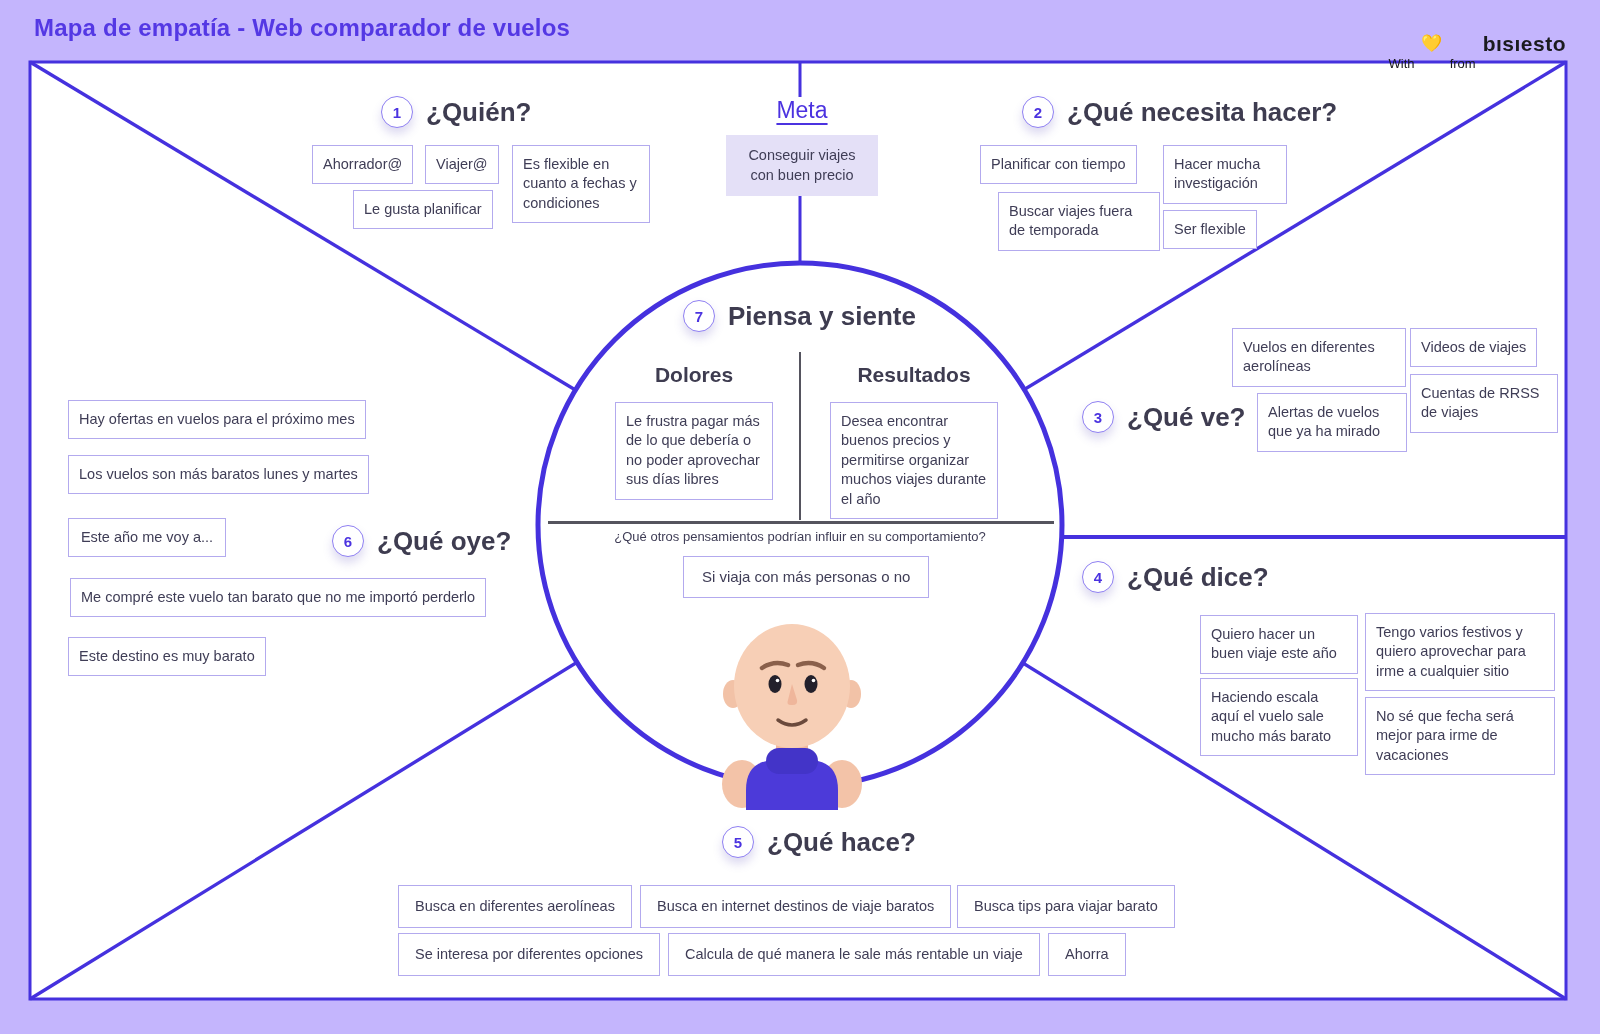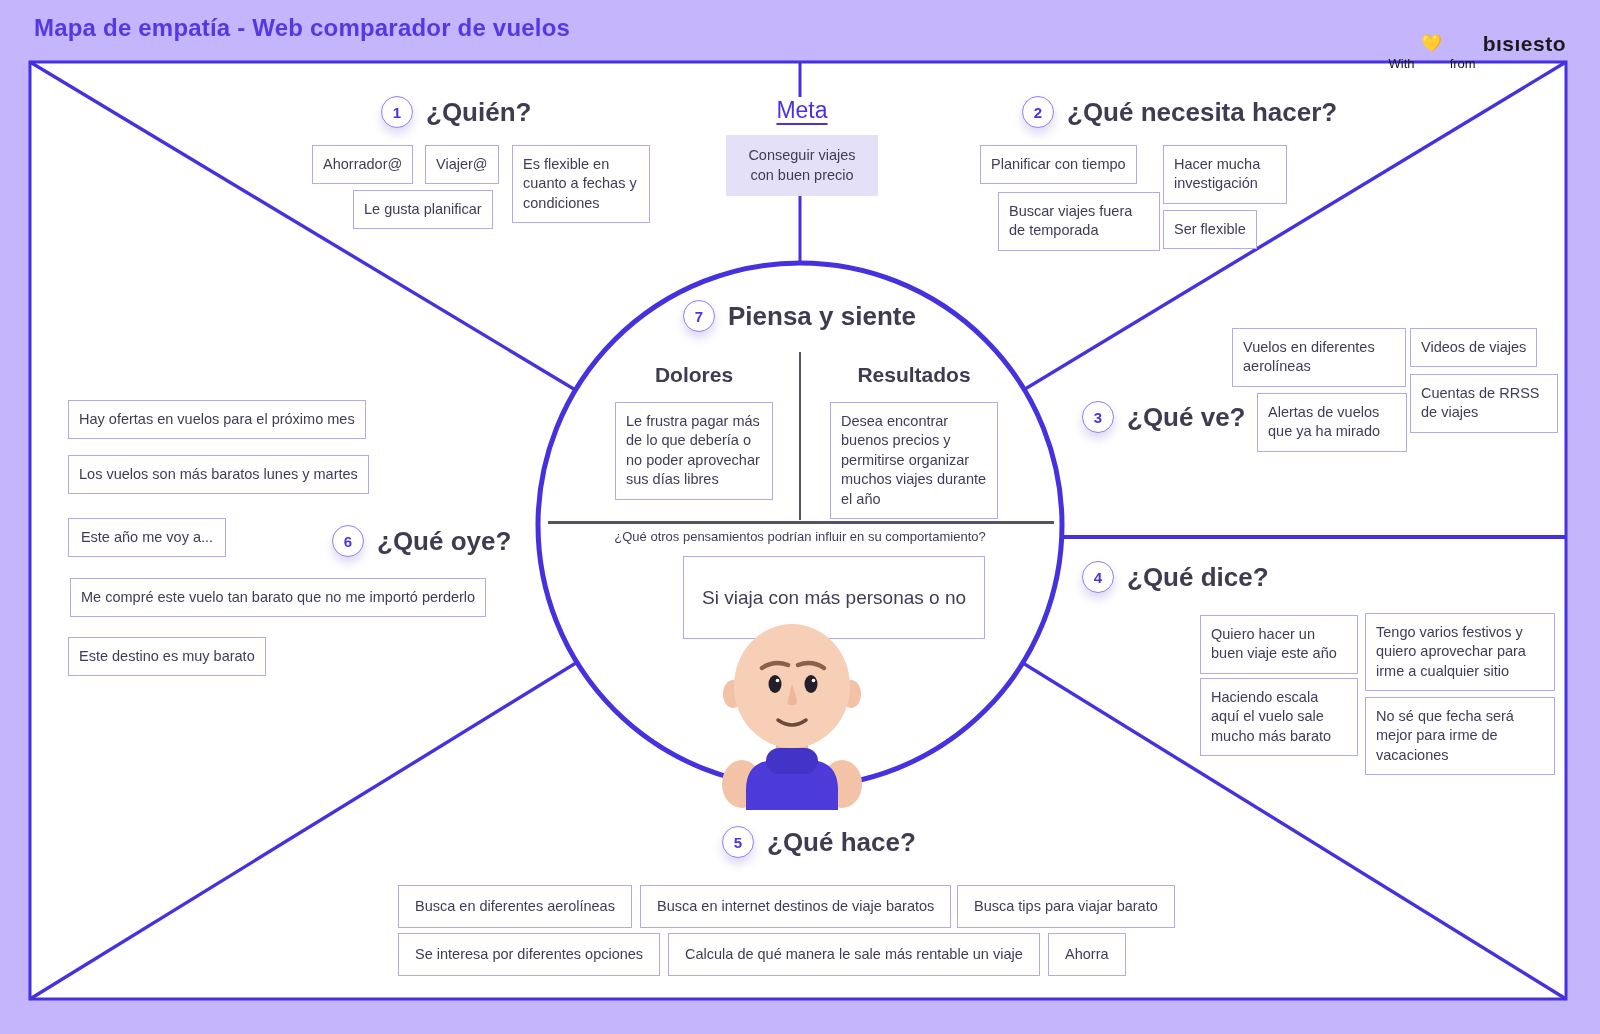--- a/index.html
+++ b/index.html
@@ -35,21 +35,21 @@
   .meta-label{display:inline-block;font-size:23px;font-weight:400;color:#4B32E0;
               text-decoration:underline;text-underline-offset:5px;text-decoration-thickness:2px;margin-bottom:11px;}
   .meta-box{background:#E4E0F7;padding:11px 10px;font-size:14.5px;color:#3F3D56;text-align:center;line-height:1.35;}
 
   
   .col-heading{position:absolute;font-size:21px;font-weight:600;color:#3E3C50;text-align:center;z-index:3;}
   .divider-v{position:absolute;left:799px;top:352px;width:2px;height:168px;background:#55545E;z-index:2;}
   .divider-h{position:absolute;left:548px;top:521px;width:506px;height:2.5px;background:#55545E;z-index:2;}
   .center-question{position:absolute;left:800px;top:529px;transform:translateX(-50%);
                    font-size:13px;color:#3F3D56;white-space:nowrap;z-index:3;}
-  .qtag{font-size:19px;padding:28px 18px;}
+  .qtag{font-size:15px;padding:10px 18px;}
 
   .avatar{position:absolute;left:712px;top:622px;width:160px;height:188px;z-index:4;}
 </style>
 </head>
 <body>
 
 <div id="canvas">
 
   <svg id="bg-svg" width="1600" height="1034" viewBox="0 0 1600 1034">
     <rect x="30" y="62" width="1536" height="937" fill="#FFFFFF" stroke="#4531DE" stroke-width="3"></rect>

